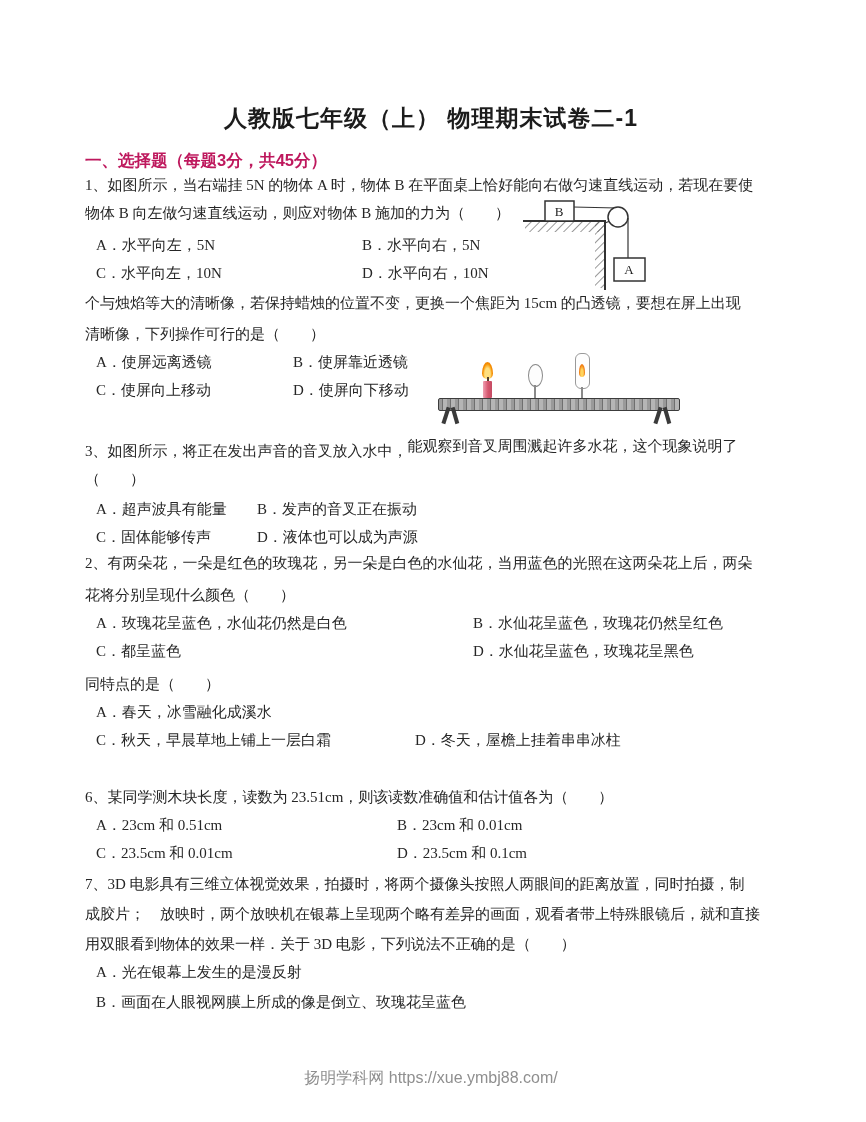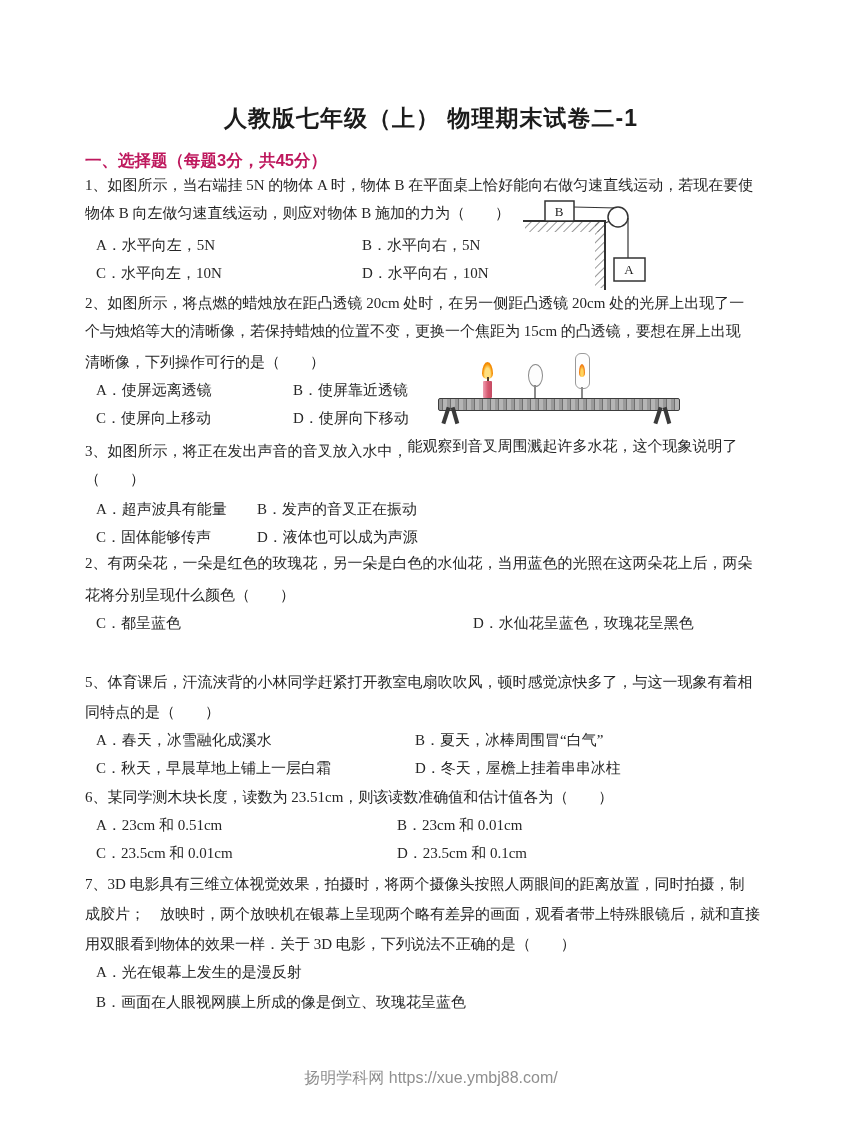--- a/index.html
+++ b/index.html
@@ -95,21 +95,20 @@
     <line x1="100" y1="35" x2="110" y2="31" stroke="#333" stroke-width="1.2"></line>
     <rect x="40" y="13" width="29" height="20" fill="#ffffff" stroke="#333" stroke-width="1.5"></rect>
     <text x="54" y="28" font-size="13" text-anchor="middle" fill="#222" font-family="Liberation Serif, serif">B</text>
     <circle cx="113" cy="29" r="10" fill="#ffffff" stroke="#333" stroke-width="1.5"></circle>
     <line x1="123" y1="30" x2="123" y2="70" stroke="#333" stroke-width="1.2"></line>
     <rect x="109" y="70" width="31" height="23" fill="#ffffff" stroke="#333" stroke-width="1.5"></rect>
     <text x="124" y="86" font-size="13" text-anchor="middle" fill="#222" font-family="Liberation Serif, serif">A</text>
   </svg>
 
   <section class="q q2">
-    <div class="ln">2、如图所示，将点燃的蜡烛放在距凸透镜 20cm 处时，在另一侧距凸透镜 20cm 处的光屏上出现了一</div>
     <div class="ln">个与烛焰等大的清晰像，若保持蜡烛的位置不变，更换一个焦距为 15cm 的凸透镜，要想在屏上出现</div>
     <div class="ln mt3">清晰像，下列操作可行的是（　　）</div>
     <div class="orow">
       <span class="colA">A．使屏远离透镜</span>
       <span>B．使屏靠近透镜</span>
     </div>
     <div class="orow">
       <span class="colA">C．使屏向上移动</span>
       <span>D．使屏向下移动</span>
     </div>
@@ -139,31 +138,33 @@
     <div class="orow">
       <span class="colA">C．固体能够传声</span>
       <span>D．液体也可以成为声源</span>
     </div>
   </section>
 
   <section class="q q4">
     <div class="ln">2、有两朵花，一朵是红色的玫瑰花，另一朵是白色的水仙花，当用蓝色的光照在这两朵花上后，两朵</div>
     <div class="ln mt4">花将分别呈现什么颜色（　　）</div>
     <div class="orow">
+      <span class="colA">A．玫瑰花呈蓝色，水仙花仍然是白色</span>
+      <span>B．水仙花呈蓝色，玫瑰花仍然呈红色</span>
+    </div>
+    <div class="orow">
       <span class="colA">C．都呈蓝色</span>
       <span>D．水仙花呈蓝色，玫瑰花呈黑色</span>
     </div>
   </section>
 
   <section class="q q5">
-    <div class="ln">5、体育课后，汗流浃背的小林同学赶紧打开教室电扇吹吹风，顿时感觉凉快多了，与这一现象有着相</div>
     <div class="ln mt2">同特点的是（　　）</div>
     <div class="orow">
       <span class="colA">A．春天，冰雪融化成溪水</span>
-      <span>B．夏天，冰棒周围冒“白气”</span>
     </div>
     <div class="orow">
       <span class="colA">C．秋天，早晨草地上铺上一层白霜</span>
       <span>D．冬天，屋檐上挂着串串冰柱</span>
     </div>
   </section>
 
   <section class="q q6">
     <div class="ln">6、某同学测木块长度，读数为 23.51cm，则该读数准确值和估计值各为（　　）</div>
     <div class="orow">

